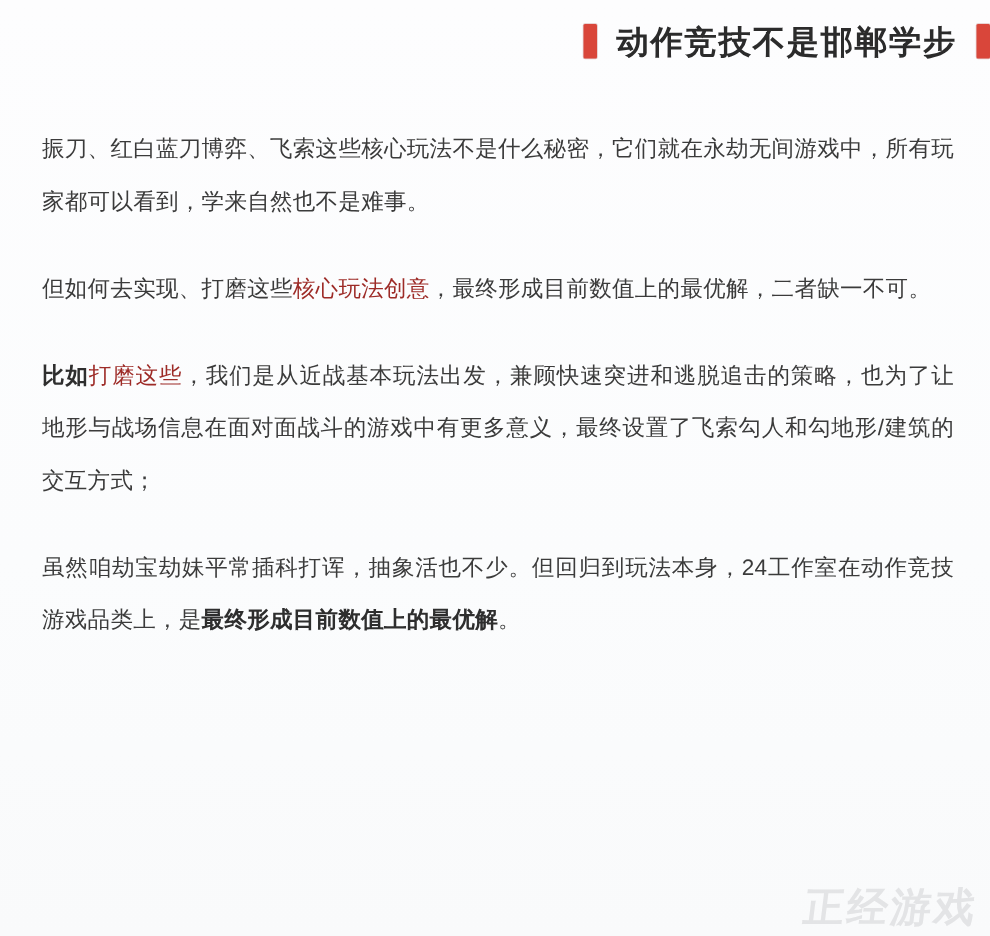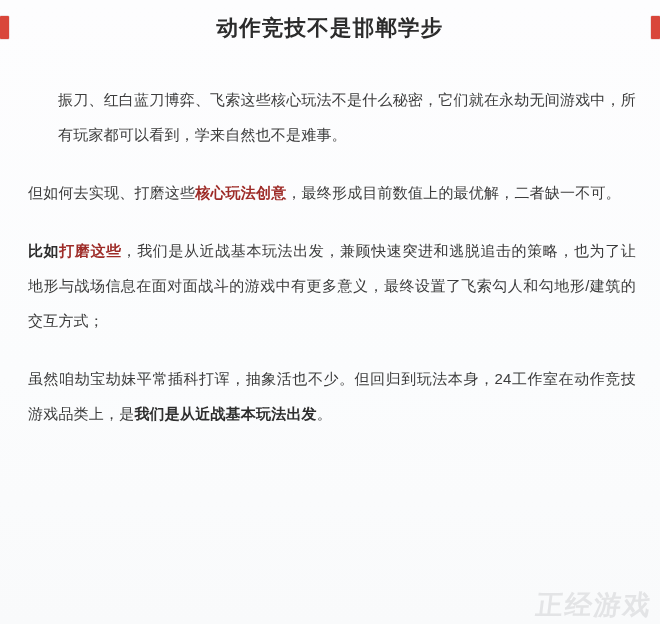--- a/index.html
+++ b/index.html
@@ -21,21 +21,21 @@
     height: 624px;
     box-sizing: border-box;
     padding: 0;
     background: linear-gradient(180deg, #fdfdfe 0%, #fbfcfd 60%, #f9fafb 100%);
   }
 
   
   .title-row {
     display: flex;
     align-items: center;
-    justify-content: space-between;
+    justify-content: flex-end;
     gap: 13px;
     padding-top: 13px;
     height: 42px;
     box-sizing: border-box;
   }
   .title-bar {
     width: 9px;
     height: 23px;
     background: #d9463a;
     border-radius: 1px;
@@ -58,26 +58,26 @@
   p.para {
     margin: 0;
     padding: 0;
     font-size: 15px;
     line-height: 35px;
     color: #3b3b3b;
     text-align: justify;
     text-justify: inter-ideograph;
     letter-spacing: 0.2px;
   }
-  p.para.sp-1 { margin-top: 40px; margin-left: 30px; }
+  p.para.sp-1 { margin-top: 40px; }
   p.para.sp   { margin-top: 23px; }
 
   b.red {
     color: #9d2b27;
-    font-weight: bold;
+    font-weight: normal;
   }
   b.dark {
     color: #2e2e2e;
     font-weight: bold;
   }
 
   
   .watermark {
     position: absolute;
     right: 8px;
@@ -101,18 +101,18 @@
   <div class="title-row">
     <span class="title-bar"></span>
     <span class="title-text">动作竞技不是邯郸学步</span>
     <span class="title-bar"></span>
   </div>
 
   <div class="body-wrap">
     <p class="para sp-1"><span>振刀、红白蓝刀博弈、飞索这些核心玩法不是什么秘密，它们就在永劫无间游戏中，所有玩家都可以看到，学来自然也不是难事。</span></p>
     <p class="para sp"><span>但如何去实现、打磨这些</span><b class="red">核心玩法创意</b><span>，最终形成目前数值上的最优解，二者缺一不可。</span></p>
     <p class="para sp"><b class="dark">比如</b><b class="red">打磨这些</b><span>，我们是从近战基本玩法出发，兼顾快速突进和逃脱追击的策略，也为了让地形与战场信息在面对面战斗的游戏中有更多意义，最终设置了飞索勾人和勾地形/建筑的交互方式；</span></p>
-    <p class="para sp"><span>虽然咱劫宝劫妹平常插科打诨，抽象活也不少。但回归到玩法本身，24工作室在动作竞技游戏品类上，是</span><b class="dark">我们是从近战基本玩法出发</b><span>。</span></p>
+    <p class="para sp"><span>虽然咱劫宝劫妹平常插科打诨，抽象活也不少。但回归到玩法本身，24工作室在动作竞技游戏品类上，是</span><b class="dark">最终形成目前数值上的最优解</b><span>。</span></p>
 
   </div>
 
   <div class="watermark">正经游戏</div>
 </div>
 
 </body></html>

